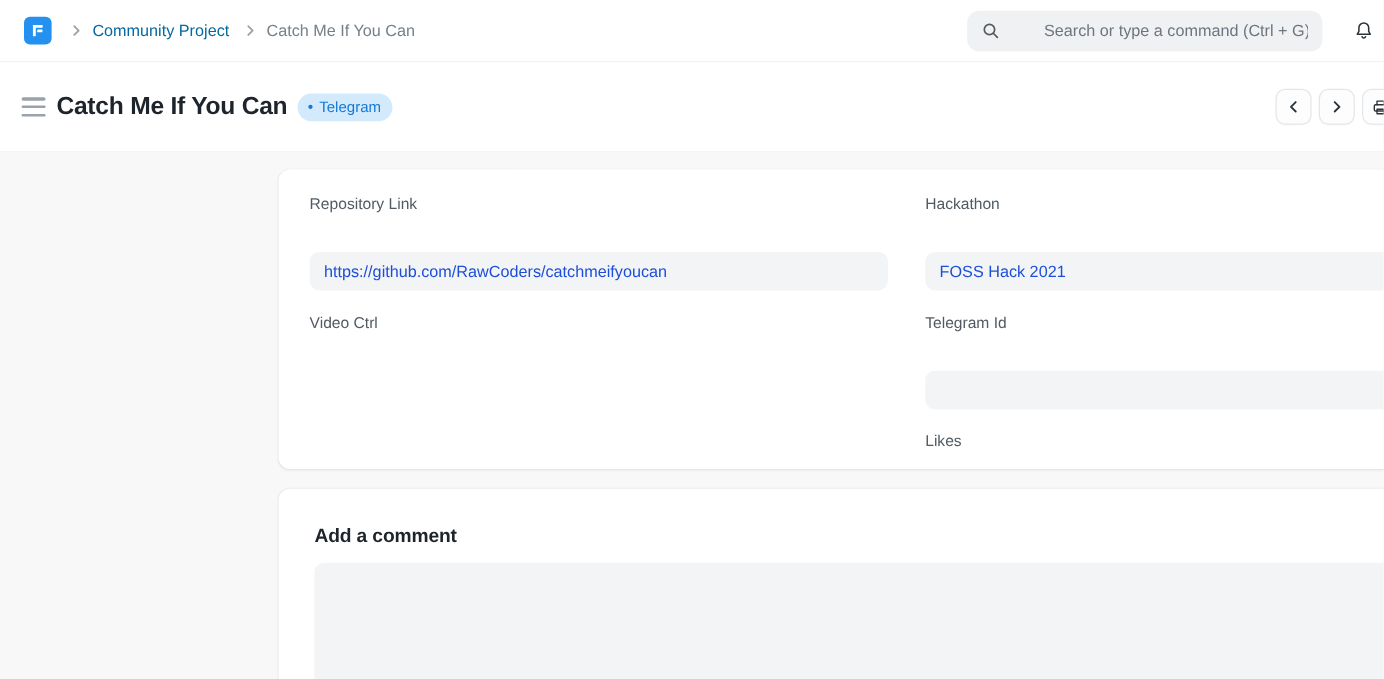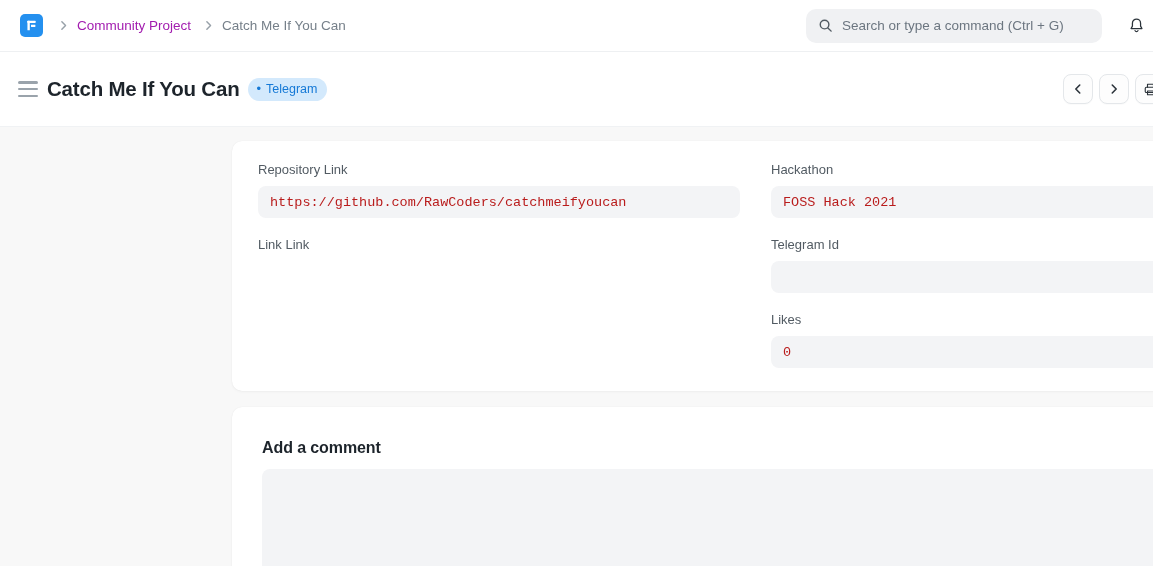--- a/index.html
+++ b/index.html
@@ -30,21 +30,21 @@
     flex: none;
   }
   .crumb-sep {
     display: flex; align-items: center;
     margin: 0 7px 0 14px;
     color: #98a1a9;
   }
   .crumb-sep + .crumb + .crumb-sep { margin-left: 11px; }
   .crumb {
     font-size: 13.5px;
-    color: #a21caf;
+    color: #0369a1;
     text-decoration: none;
     cursor: pointer;
     white-space: nowrap;
   }
   .crumb.muted { color: #76808a; }
   .searchbar {
     margin-left: auto;
     width: 296px; height: 34px;
     background: #f0f1f3;
     border-radius: 10px;
@@ -52,20 +52,21 @@
     padding: 0 12px;
     gap: 9px;
   }
   .searchbar svg { flex: none; color: #525b63; }
   .searchbar input {
     border: none; outline: none; background: transparent;
     font-family: inherit;
     font-size: 13.5px;
     color: #0369a1;
     width: 100%;
+    margin-left: 28px;
   }
   .searchbar input::placeholder { color: #6c7680; opacity: 1; }
   .bell-btn {
     border: none; background: transparent; cursor: pointer;
     width: 34px; height: 34px;
     margin-left: 17px;
     display: flex; align-items: center; justify-content: center;
     color: #2b333a;
     flex: none;
   }
@@ -151,23 +152,24 @@
     color: #525b63;
     margin-bottom: 9px;
     line-height: 14px;
   }
   .field .control {
     width: 100%; height: 32px;
     border: none; outline: none;
     background: #f3f4f6;
     border-radius: 8px;
     padding: 0 12px;
-    font-family: Liberation Mono, monospace;
-    font-size: 13.5px;
-    color: #b91c1c;
+    font-family: Liberation Sans, sans-serif;
+    font-size: 13.5px;
+    color: #1d4ed8;
+    margin-top: 24px;
   }
   .comment-card { top: 280px; height: 300px; padding: 32px 30px 0 30px; }
   .comment-heading {
     font-size: 16px;
     font-weight: 700;
     color: #1d242b;
     letter-spacing: -0.1px;
   }
   .comment-box {
     display: block;
@@ -264,21 +266,21 @@
         <label>Repository Link</label>
         <input class="control" type="text" value="https://github.com/RawCoders/catchmeifyoucan" style="">
       </div>
 
       <div class="field f-hack">
         <label>Hackathon</label>
         <input class="control" type="text" value="FOSS Hack 2021" style="">
       </div>
 
       <div class="field f-video">
-        <label>Link Link</label>
+        <label>Video Ctrl</label>
       </div>
 
       <div class="field f-telegram">
         <label>Telegram Id</label>
         <input class="control" type="text" value="" style="">
       </div>
 
       <div class="field f-likes">
         <label>Likes</label>
         <input class="control" type="text" value="0" style="">

